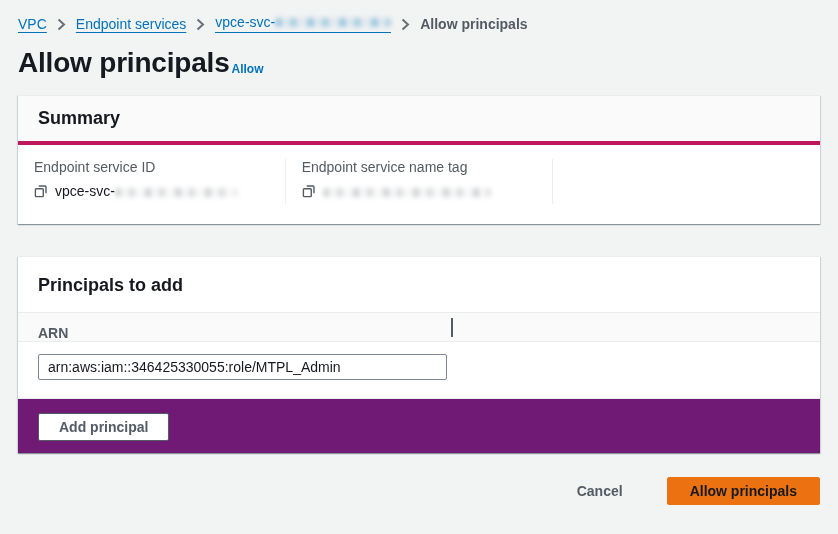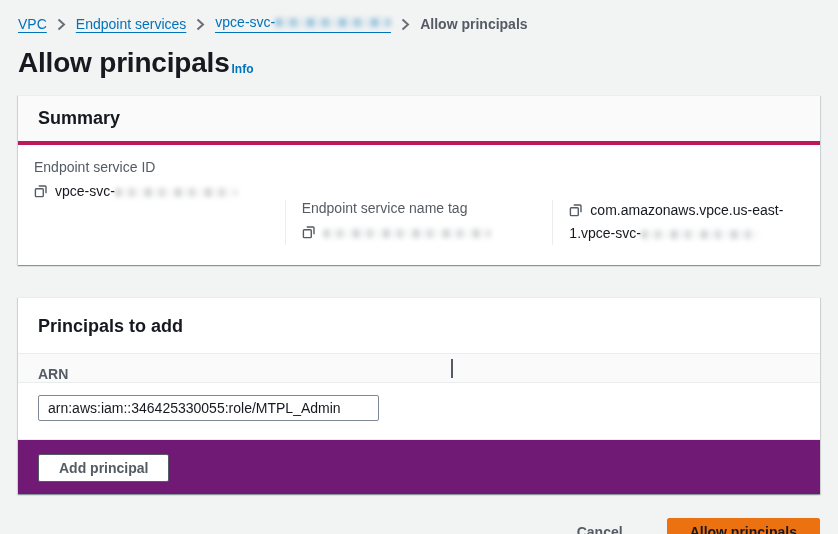--- a/index.html
+++ b/index.html
@@ -52,21 +52,21 @@
   .card-header {
     background: #fafafa;
     padding: 12px 20px;
     border-bottom: 4px solid #be185d;
   }
   .card-title { font-size: 18px; font-weight: 700; color: #16191f; }
 
   
   .summary-body { display: flex; padding: 14px 0 20px 0; }
   .summary-col { flex: 1; padding: 0 16px; min-width: 0; }
-  .summary-col + .summary-col { border-left: 1px solid #eaeded; margin-top: 41px; }
+  .summary-col + .summary-col { border-left: 1px solid #eaeded; }
   .field-label { font-size: 14px; color: #545b64; margin-bottom: 6px; }
   .field-value { font-size: 14px; color: #16191f; line-height: 21px; word-break: break-word; }
   .copy-btn { display: inline-block; vertical-align: -2px; margin-right: 7px; cursor: pointer; }
 
   
   .principals-card { margin-top: 32px; }
   .principals-header { padding: 18px 20px 16px 20px; background: #ffffff; }
   .table-header-row {
     position: relative;
     background: #fafafa;
@@ -76,21 +76,21 @@
     display: flex; align-items: flex-end;
     padding-left: 20px;
   }
   .col-header-label { font-size: 14px; font-weight: 700; color: #545b64; }
   .col-divider {
     position: absolute; left: 433px; top: 5px;
     width: 2px; height: 19px; background: #545b64;
   }
   .arn-row { padding: 12px 20px 18px 20px; background: #ffffff; border-bottom: 1px solid #eaeded; }
   .arn-input {
-    width: 341px; height: 26px;
+    width: 409px; height: 26px;
     border: 1px solid #7d8998; border-radius: 2px;
     padding: 0 9px; font-size: 14px; color: #16191f;
     font-family: "Liberation Sans", "DejaVu Sans", sans-serif;
     background: #ffffff; outline: none;
   }
   .card-footer { padding: 14px 20px 12px 20px; background: #701a75; }
 
   
   .btn-secondary {
     background: #ffffff; color: #545b64;
@@ -141,21 +141,21 @@
     <span class="crumb-chevron">
       <svg width="9" height="13" viewBox="0 0 9 13">
           <polyline points="1.5,1.5 7,6.5 1.5,11.5" stroke="#687078" stroke-width="2" fill="none"></polyline>
         </svg>
     </span>
     <span class="crumb-current">Allow principals</span>
   </nav>
 
   <div class="title-row">
     <h1 class="page-title">Allow principals</h1>
-    <a class="info-link">Info</a>
+    <a class="info-link">Allow</a>
   </div>
 
   <section class="card">
     <div class="card-header">
       <h2 class="card-title">Summary</h2>
     </div>
     <div class="summary-body">
 
       <div class="summary-col">
         <div class="field-label">Endpoint service ID</div>
@@ -179,30 +179,20 @@
                 <g fill="none" stroke="#545b64" stroke-width="1.6">
                   <rect x="1.6" y="5.4" width="9" height="9" rx="1"></rect>
                   <path d="M5.4 2.3h7.3a1 1 0 0 1 1 1v7.3"></path>
                 </g>
               </svg>
           </span><span></span><span class="redacted" style="width:168px"></span>
         </div>
       </div>
 
       <div class="summary-col">
-        <div class="field-value">
-          <span class="copy-btn">
-            <svg width="14" height="14" viewBox="0 0 16 16">
-                <g fill="none" stroke="#545b64" stroke-width="1.6">
-                  <rect x="1.6" y="5.4" width="9" height="9" rx="1"></rect>
-                  <path d="M5.4 2.3h7.3a1 1 0 0 1 1 1v7.3"></path>
-                </g>
-              </svg>
-          </span><span>com.amazonaws.vpce.us-east-1.vpce-svc-</span><span class="redacted" style="width:118px"></span>
-        </div>
       </div>
 
     </div>
   </section>
 
   <section class="card principals-card">
     <div class="principals-header">
       <h2 class="card-title">Principals to add</h2>
     </div>
     <div class="table-header-row">

